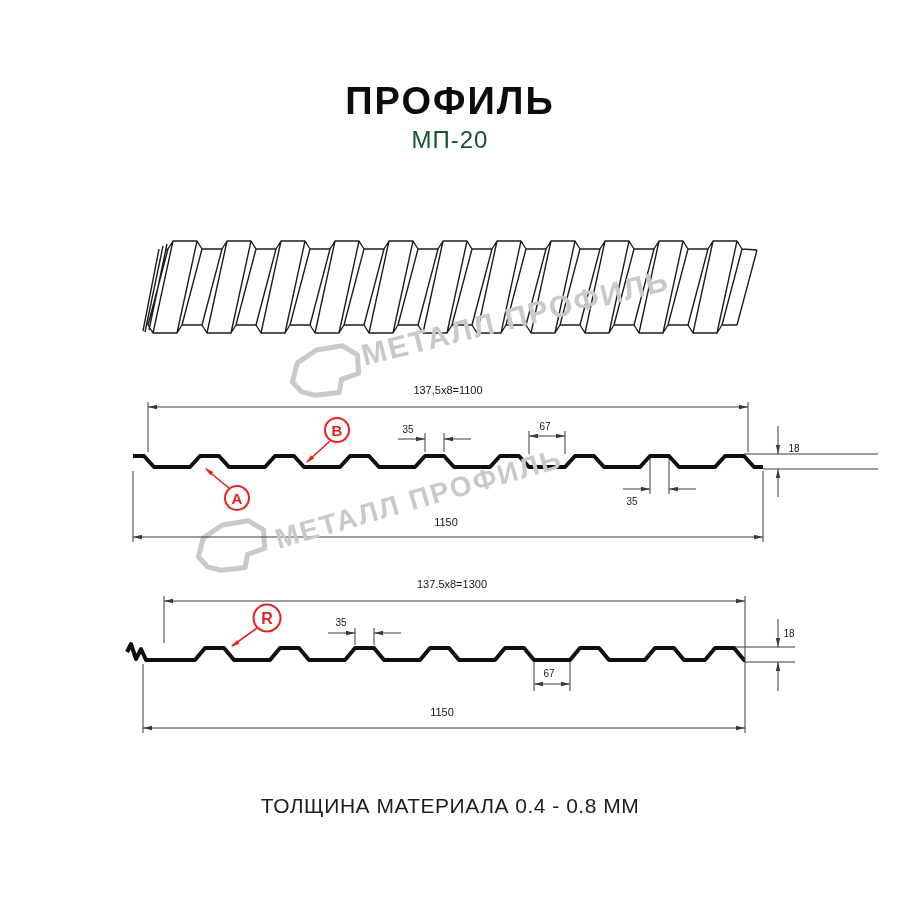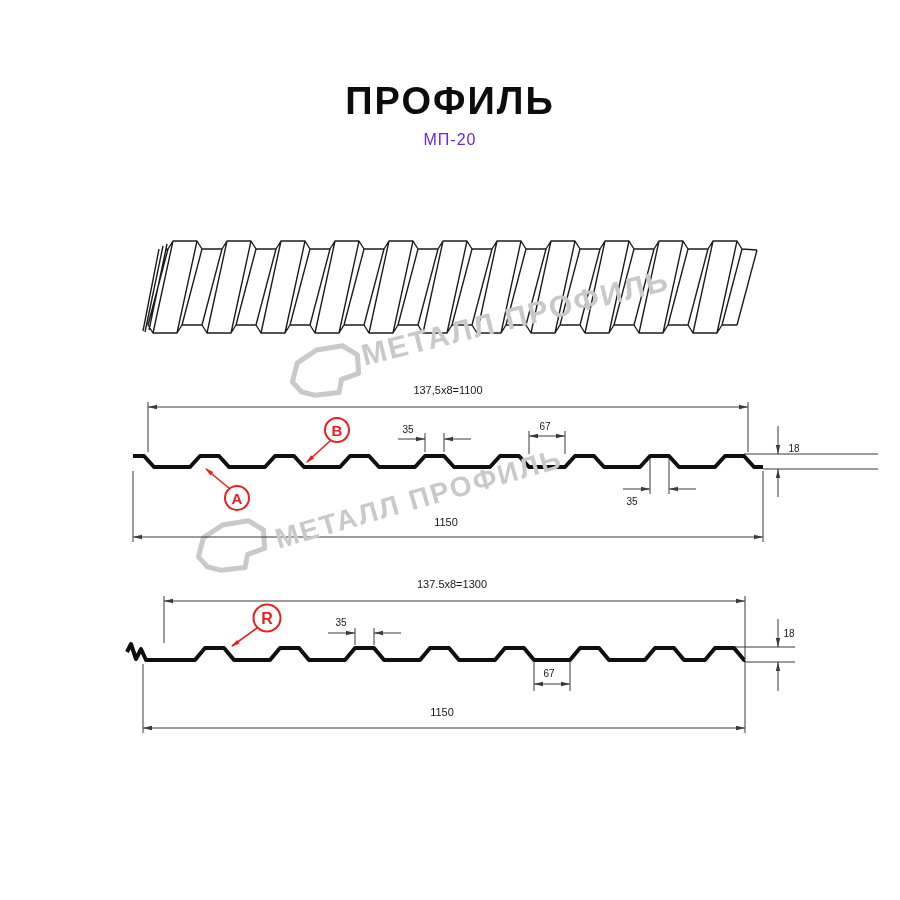--- a/index.html
+++ b/index.html
@@ -1,21 +1,21 @@
 <!DOCTYPE html>
 <html><head>
 <meta charset="utf-8">
 <style>
   html,body{margin:0;padding:0;background:#fff;}
   .page{position:relative;width:900px;height:900px;background:#fff;overflow:hidden;
         font-family:"Liberation Sans",sans-serif;}
   .title{position:absolute;left:450px;top:101px;transform:translate(-50%,-50%);
          font-size:38px;font-weight:700;letter-spacing:2px;color:#0c0c0c;white-space:nowrap;}
   .subtitle{position:absolute;left:450px;top:140px;transform:translate(-50%,-50%);
-         font-size:16px;font-weight:400;letter-spacing:1px;color:#6d28d9;white-space:nowrap;}
+         font-size:24px;font-weight:400;letter-spacing:1px;color:#14532d;white-space:nowrap;}
   .footer{position:absolute;left:450px;top:806px;transform:translate(-50%,-50%);
          font-size:21px;font-weight:400;letter-spacing:.5px;color:#1e1e1e;white-space:nowrap;}
   svg.draw{position:absolute;left:0;top:0;}
   .dim{position:absolute;transform:translate(-50%,-50%);font-size:11px;color:#161616;
        white-space:nowrap;background:transparent;}
   .dim.small{font-size:10px;}
   .marker{position:absolute;width:22px;height:22px;border:2.6px solid #e8201e;border-radius:50%;
           color:#e8201e;font-weight:700;font-size:15px;display:flex;align-items:center;
           justify-content:center;transform:translate(-50%,-50%);background:transparent;}
   .marker.big{width:25px;height:25px;font-size:16px;}
@@ -57,13 +57,14 @@
   <div class="dim" style="left:452px;top:584px">137.5x8=1300</div>
   <div class="dim small" style="left:341px;top:622px">35</div>
   <div class="dim small" style="left:549px;top:673px">67</div>
   <div class="dim small" style="left:789px;top:633px">18</div>
   <div class="dim" style="left:442px;top:712px">1150</div>
 
   <div class="marker" style="left: 237px; top: 498px; border-color: rgb(232, 32, 30); color: rgb(232, 32, 30);">A</div>
   <div class="marker" style="left: 337px; top: 430px; border-color: rgb(232, 32, 30); color: rgb(232, 32, 30);">B</div>
   <div class="marker big" style="left: 267px; top: 618px; border-color: rgb(232, 32, 30); color: rgb(232, 32, 30);">R</div>
 
+  <div class="footer">ТОЛЩИНА МАТЕРИАЛА 0.4 - 0.8 ММ</div>
 </div>
 
 </body></html>

